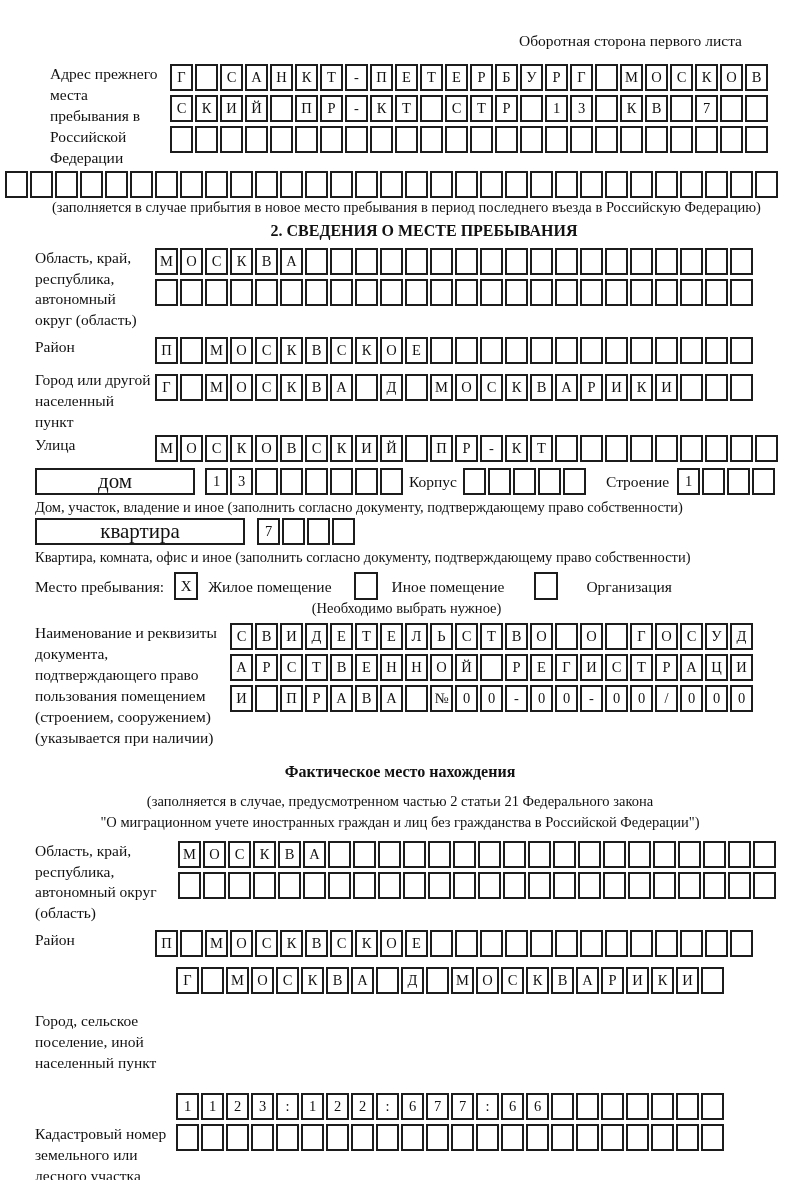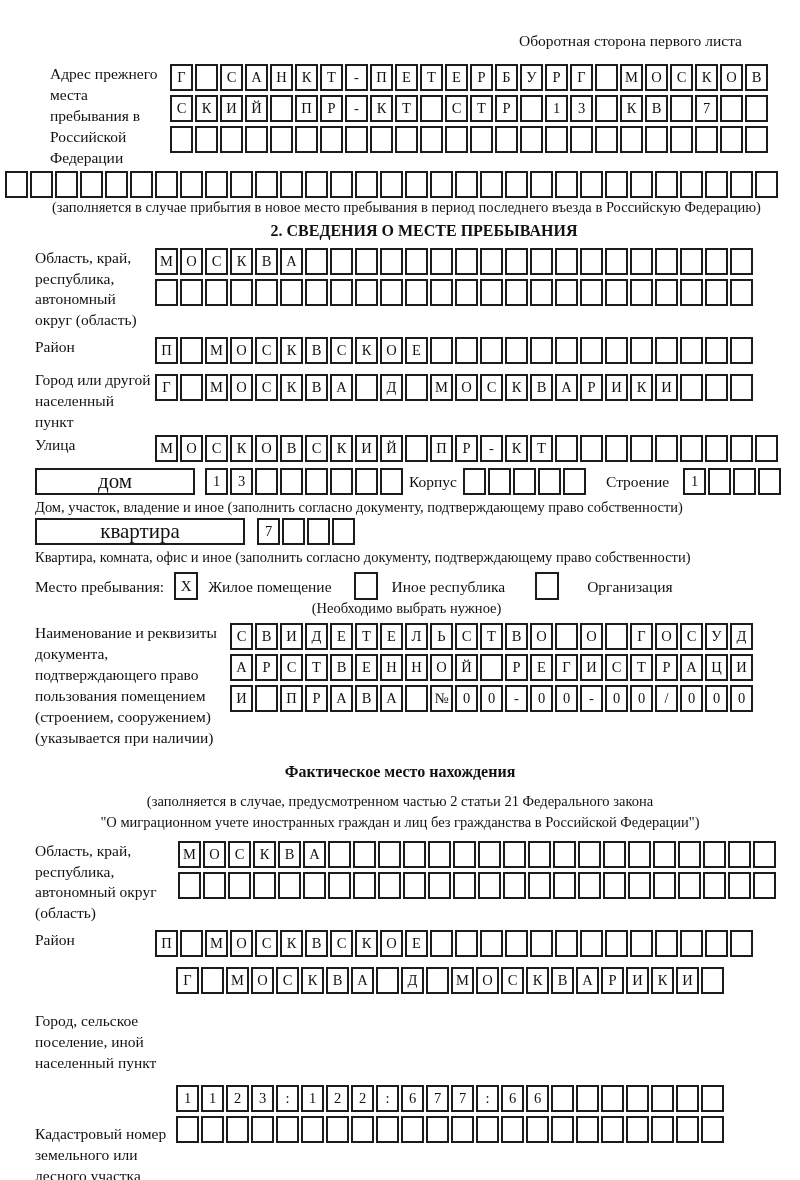--- a/index.html
+++ b/index.html
@@ -112,37 +112,37 @@
   <div class="blk" style="margin-top:2px;">
     <div class="lbl w150">Улица</div>
     <div class="cellrow"><span class="cell">М</span><span class="cell">О</span><span class="cell">С</span><span class="cell">К</span><span class="cell">О</span><span class="cell">В</span><span class="cell">С</span><span class="cell">К</span><span class="cell">И</span><span class="cell">Й</span><span class="cell"></span><span class="cell">П</span><span class="cell">Р</span><span class="cell">-</span><span class="cell">К</span><span class="cell">Т</span><span class="cell"></span><span class="cell"></span><span class="cell"></span><span class="cell"></span><span class="cell"></span><span class="cell"></span><span class="cell"></span><span class="cell"></span><span class="cell"></span></div>
   </div>
 
   <div class="houserow">
     <span class="widebox" style="width:156px;margin-right:10px;">дом</span>
     <span class="cellrow"><span class="cell">1</span><span class="cell">3</span><span class="cell"></span><span class="cell"></span><span class="cell"></span><span class="cell"></span><span class="cell"></span><span class="cell"></span></span>
     <span class="inline-lbl" style="margin:0 6px 0 4px;">Корпус</span>
     <span class="cellrow"><span class="cell"></span><span class="cell"></span><span class="cell"></span><span class="cell"></span><span class="cell"></span></span>
-    <span class="inline-lbl" style="margin:0 14px 0 18px;">Строение</span>
+    <span class="inline-lbl" style="margin:0 8px 0 18px;">Строение</span>
     <span class="cellrow"><span class="cell">1</span><span class="cell"></span><span class="cell"></span><span class="cell"></span></span>
   </div>
   <div class="note" style="margin-left:35px;">Дом, участок, владение и иное (заполнить согласно документу, подтверждающему право собственности)</div>
 
   <div class="houserow" style="">
     <span class="widebox" style="width:206px;margin-right:12px;">квартира</span>
     <span class="cellrow"><span class="cell">7</span><span class="cell"></span><span class="cell"></span><span class="cell"></span></span>
   </div>
   <div class="note" style="margin-left:35px;">Квартира, комната, офис и иное (заполнить согласно документу, подтверждающему право собственности)</div>
 
   <div class="chkrow">
     <span class="inline-lbl">Место пребывания:</span>
     <span class="chk" style="margin-left:10px;">X</span>
     <span class="inline-lbl" style="margin-left:10px;">Жилое помещение</span>
     <span class="chk" style="margin-left:22px;"></span>
-    <span class="inline-lbl" style="margin-left:14px;">Иное республика</span>
+    <span class="inline-lbl" style="margin-left:14px;">Иное помещение</span>
     <span class="chk" style="margin-left:30px;"></span>
     <span class="inline-lbl" style="margin-left:28px;">Организация</span>
   </div>
   <div class="note center">(Необходимо выбрать нужное)</div>
 
   <div class="blk" style="margin-top:6px;">
     <div class="lbl w230">Наименование и реквизиты документа, подтверждающего право пользования помещением (строением, сооружением) (указывается при наличии)</div>
     <div class="rows">
       <div class="cellrow"><span class="cell">С</span><span class="cell">В</span><span class="cell">И</span><span class="cell">Д</span><span class="cell">Е</span><span class="cell">Т</span><span class="cell">Е</span><span class="cell">Л</span><span class="cell">Ь</span><span class="cell">С</span><span class="cell">Т</span><span class="cell">В</span><span class="cell">О</span><span class="cell"></span><span class="cell">О</span><span class="cell"></span><span class="cell">Г</span><span class="cell">О</span><span class="cell">С</span><span class="cell">У</span><span class="cell">Д</span></div>
       <div class="cellrow"><span class="cell">А</span><span class="cell">Р</span><span class="cell">С</span><span class="cell">Т</span><span class="cell">В</span><span class="cell">Е</span><span class="cell">Н</span><span class="cell">Н</span><span class="cell">О</span><span class="cell">Й</span><span class="cell"></span><span class="cell">Р</span><span class="cell">Е</span><span class="cell">Г</span><span class="cell">И</span><span class="cell">С</span><span class="cell">Т</span><span class="cell">Р</span><span class="cell">А</span><span class="cell">Ц</span><span class="cell">И</span></div>
@@ -167,21 +167,21 @@
     <div class="cellrow"><span class="cell">П</span><span class="cell"></span><span class="cell">М</span><span class="cell">О</span><span class="cell">С</span><span class="cell">К</span><span class="cell">В</span><span class="cell">С</span><span class="cell">К</span><span class="cell">О</span><span class="cell">Е</span><span class="cell"></span><span class="cell"></span><span class="cell"></span><span class="cell"></span><span class="cell"></span><span class="cell"></span><span class="cell"></span><span class="cell"></span><span class="cell"></span><span class="cell"></span><span class="cell"></span><span class="cell"></span><span class="cell"></span></div>
   </div>
 
   <div class="blk" style="margin-top:2px;">
     <div class="lbl w218">Город, сельское поселение, иной населенный пункт</div>
     <div class="cellrow" style="margin-top:4px;"><span class="cell">Г</span><span class="cell"></span><span class="cell">М</span><span class="cell">О</span><span class="cell">С</span><span class="cell">К</span><span class="cell">В</span><span class="cell">А</span><span class="cell"></span><span class="cell">Д</span><span class="cell"></span><span class="cell">М</span><span class="cell">О</span><span class="cell">С</span><span class="cell">К</span><span class="cell">В</span><span class="cell">А</span><span class="cell">Р</span><span class="cell">И</span><span class="cell">К</span><span class="cell">И</span><span class="cell"></span></div>
   </div>
 
   <div class="blk" style="margin-top:2px;">
     <div class="lbl w218">Кадастровый номер земельного или лесного участка (указывается при наличии)</div>
-    <div class="rows" style="margin-top:9px;">
+    <div class="rows" style="margin-top:17px;">
       <div class="cellrow"><span class="cell">1</span><span class="cell">1</span><span class="cell">2</span><span class="cell">3</span><span class="cell">:</span><span class="cell">1</span><span class="cell">2</span><span class="cell">2</span><span class="cell">:</span><span class="cell">6</span><span class="cell">7</span><span class="cell">7</span><span class="cell">:</span><span class="cell">6</span><span class="cell">6</span><span class="cell"></span><span class="cell"></span><span class="cell"></span><span class="cell"></span><span class="cell"></span><span class="cell"></span><span class="cell"></span></div>
       <div class="cellrow"><span class="cell"></span><span class="cell"></span><span class="cell"></span><span class="cell"></span><span class="cell"></span><span class="cell"></span><span class="cell"></span><span class="cell"></span><span class="cell"></span><span class="cell"></span><span class="cell"></span><span class="cell"></span><span class="cell"></span><span class="cell"></span><span class="cell"></span><span class="cell"></span><span class="cell"></span><span class="cell"></span><span class="cell"></span><span class="cell"></span><span class="cell"></span><span class="cell"></span></div>
     </div>
   </div>
 
   <div class="stampwrap">
     <div class="stampbox"></div>
 
   </div>
 

